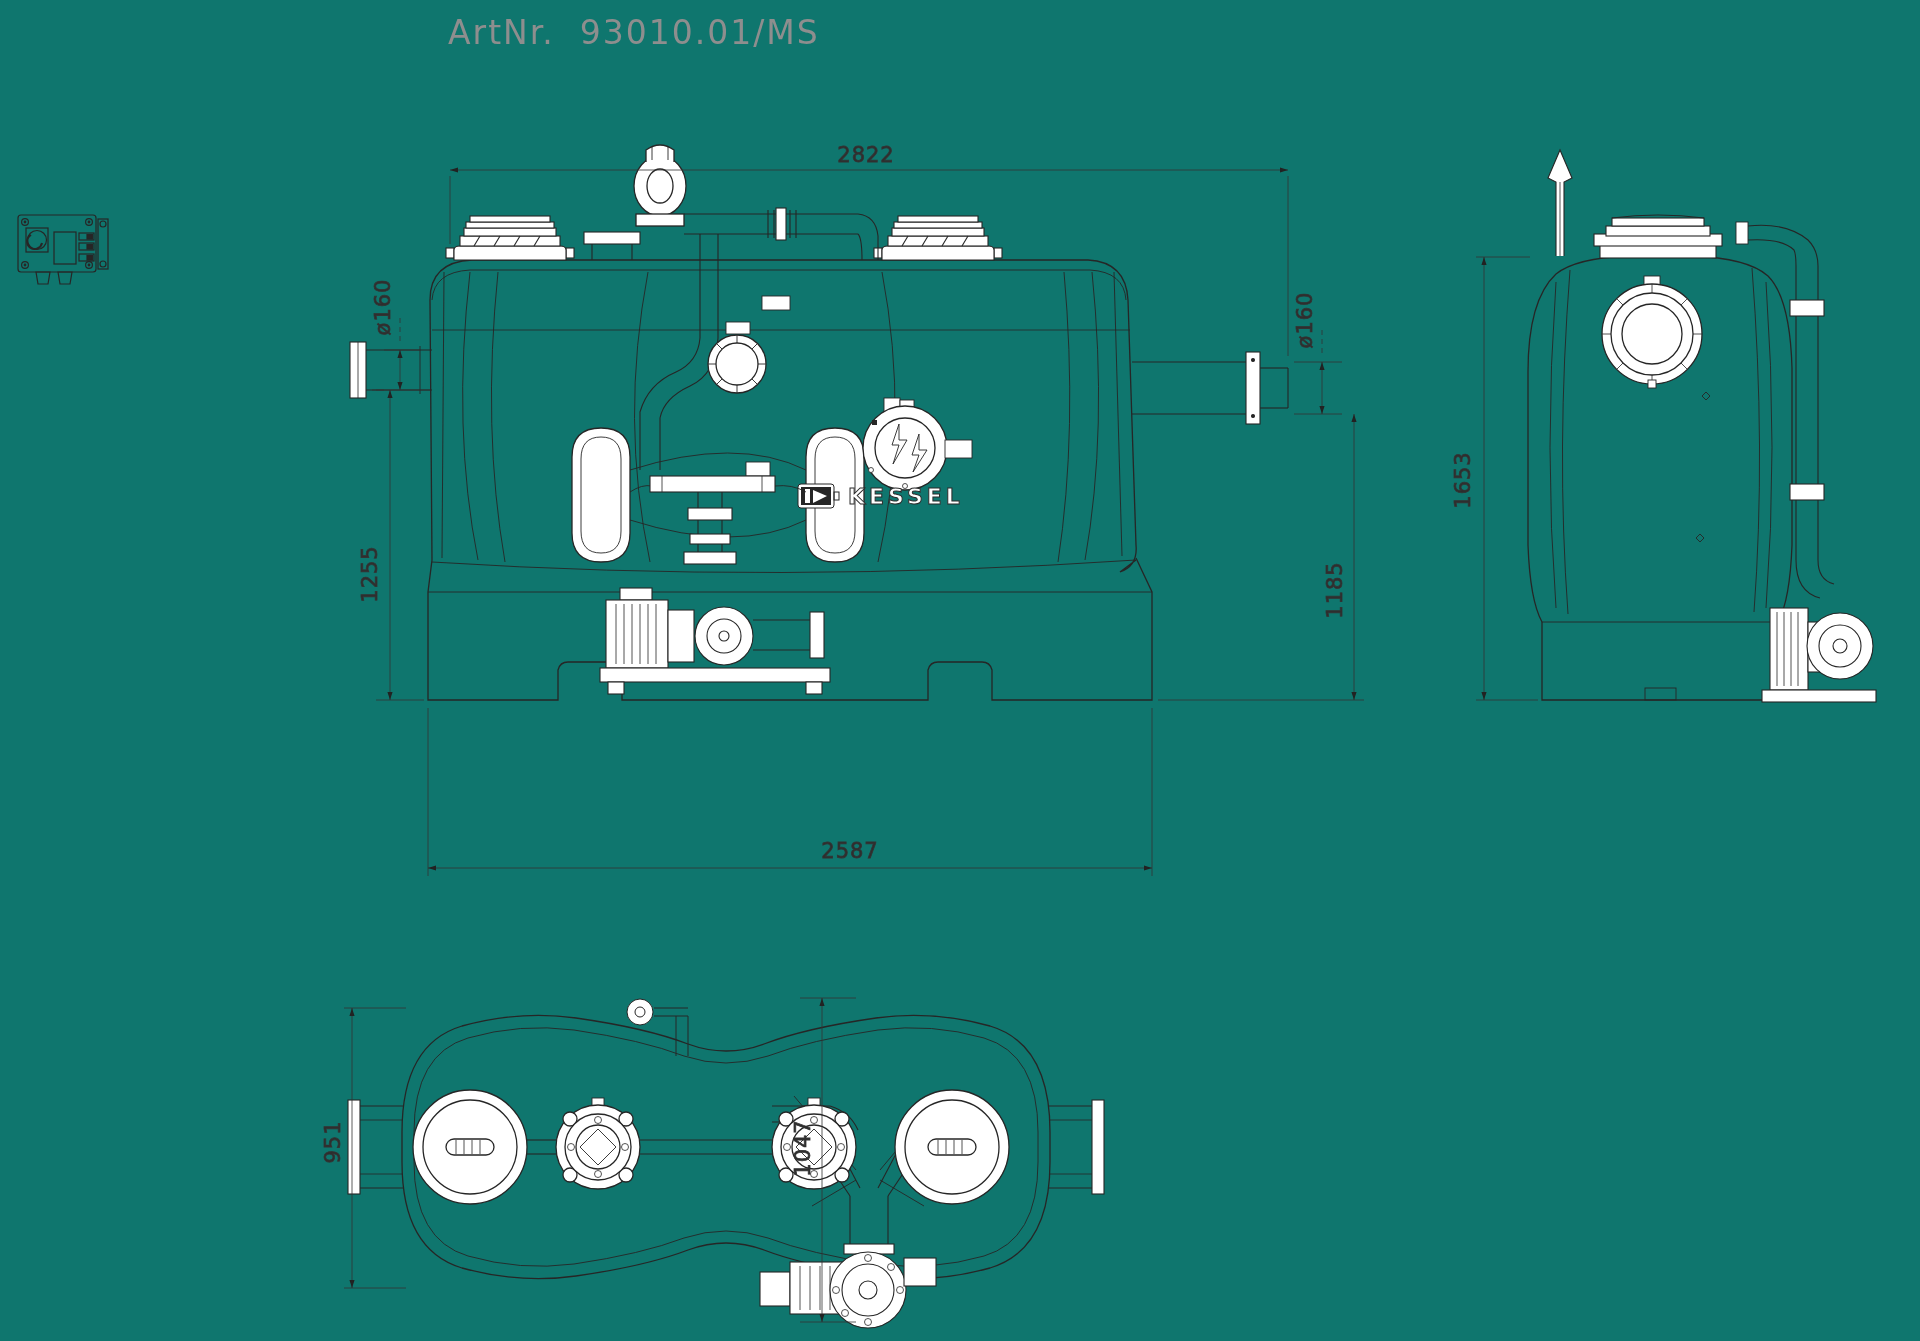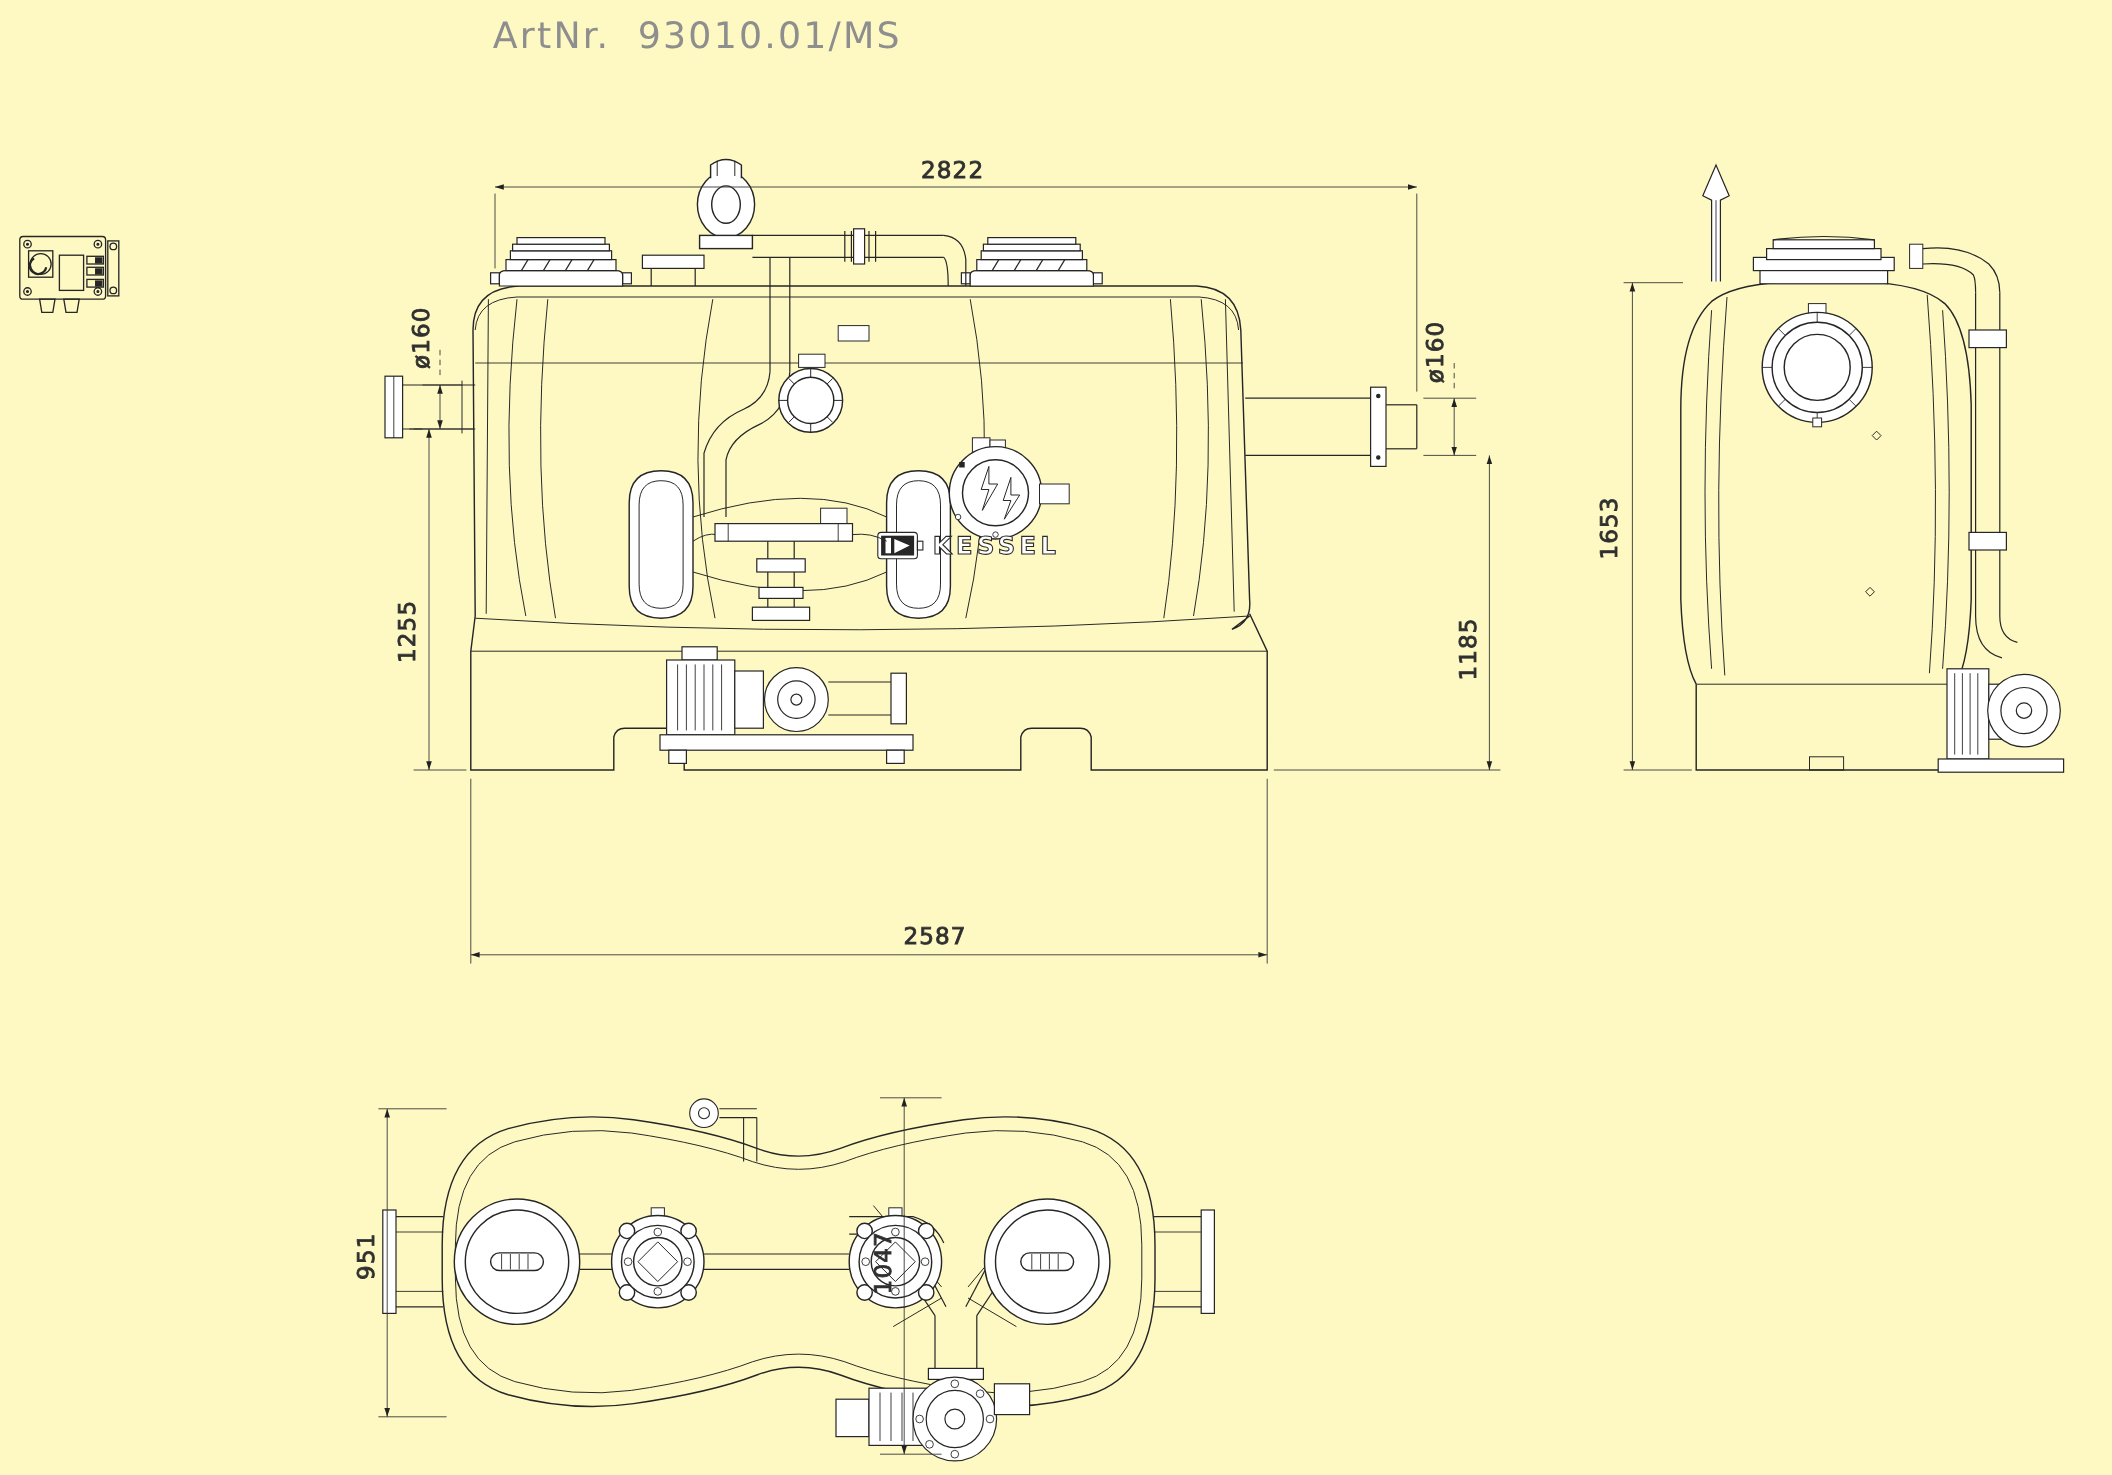--- a/index.html
+++ b/index.html
@@ -1,16 +1,16 @@
 <!DOCTYPE html>
 <html><head>
 <meta charset="utf-8">
 <style>
   html,body{margin:0;padding:0;background:#ffffff;}
-  .sheet{width:1920px;height:1341px;position:relative;background:#fef9c3;overflow:hidden;}
+  .sheet{width:1920px;height:1341px;position:relative;background:#0f766e;overflow:hidden;}
   svg{display:block;}
   text{font-family:"DejaVu Sans","Liberation Sans",sans-serif;}
   .title-text{font-size:33px;fill:#8e8e8e;letter-spacing:2px;white-space:pre;}
   .dim-text{font-size:21px;fill:#2e2e2e;letter-spacing:1px;}
   .brand-text{font-size:22px;fill:#fff;stroke:#2a2a2a;stroke-width:1;letter-spacing:4px;font-weight:bold;}
 </style>
 </head>
 <body>
 
 <div class="sheet">

